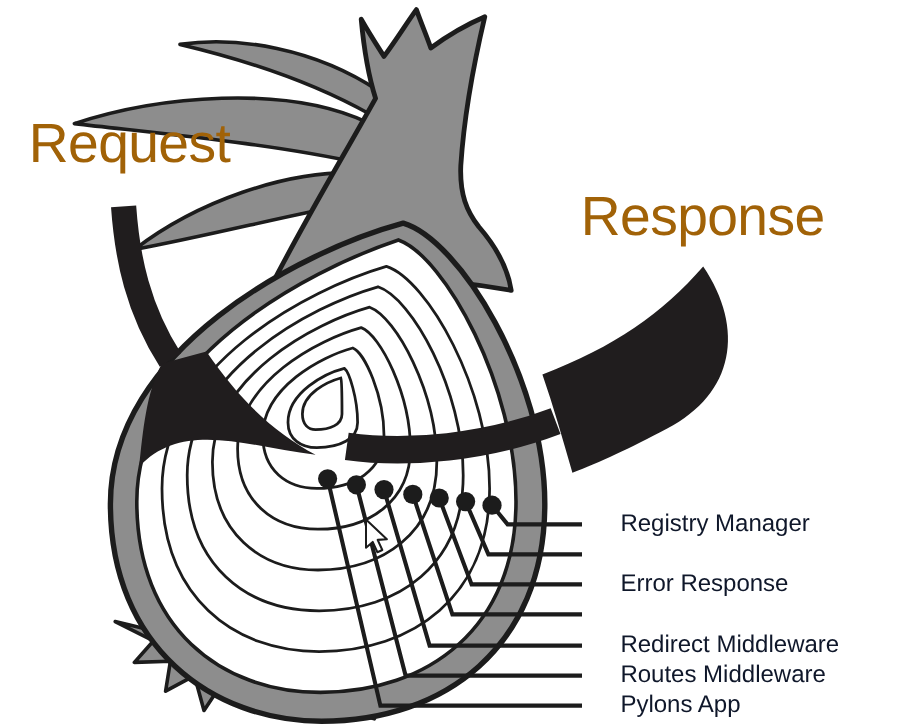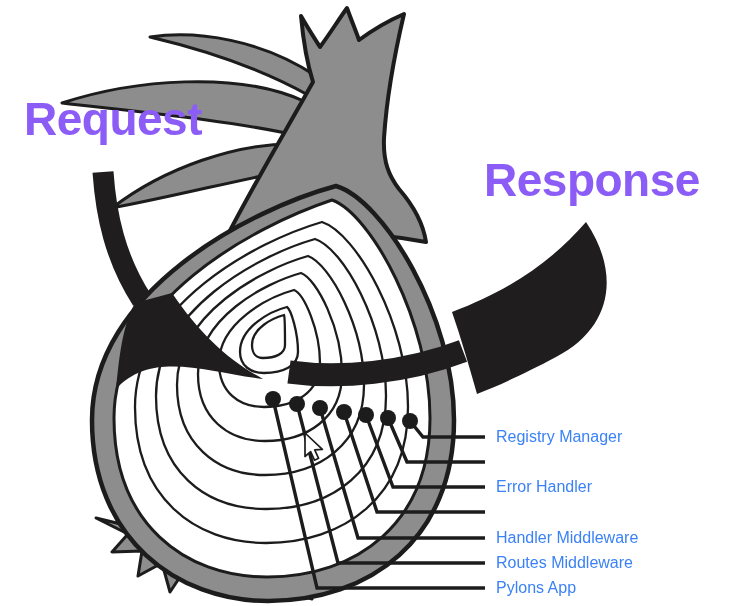--- a/index.html
+++ b/index.html
@@ -7,35 +7,35 @@
     position:relative;
     width:750px;height:606px;
     background:#ffffff;
     overflow:hidden;
     font-family:"Liberation Sans","DejaVu Sans",sans-serif;
   }
   #art{position:absolute;left:0;top:0;}
   .big-label{
     position:absolute;
     font-size:46px;
-    font-weight:700;
-    color:#8b5cf6;
+    font-weight:400;
+    color:#a16207;
     letter-spacing:-0.5px;
     white-space:nowrap;
     line-height:1;
   }
   #request-label{left:24px;top:96px;}
   #response-label{left:484px;top:157px;}
   .layer-label{
     position:absolute;
-    left:496px;
+    left:517px;
     transform:translateY(-50%);
-    font-size:16px;
+    font-size:20px;
     font-weight:500;
-    color:#3b82f6;
+    color:#0f172a;
     white-space:nowrap;
   }
 </style>
 </head>
 <body>
 
 <div id="stage">
 
   <svg id="art" width="750" height="606" viewBox="0 0 750 606">
 
@@ -124,17 +124,17 @@
     </g>
 
     <path fill="#ffffff" stroke="#1c1c1c" stroke-width="1.7" stroke-linejoin="round" d="M 305,433 l 0,23.5 l 5.6,-4.9 l 3.9,8.6 l 4.1,-1.9 l -3.9,-8.4 l 7.7,-0.5 Z"></path>
   </svg>
 
   <div class="big-label" id="request-label">Request</div>
 
   <div class="big-label" id="response-label">Response</div>
 
   <div class="layer-label" style="top:437px">Registry Manager</div>
-  <div class="layer-label" style="top:487px">Error Handler</div>
-  <div class="layer-label" style="top:538px">Handler Middleware</div>
+  <div class="layer-label" style="top:487px">Error Response</div>
+  <div class="layer-label" style="top:538px">Redirect Middleware</div>
   <div class="layer-label" style="top:563px">Routes Middleware</div>
   <div class="layer-label" style="top:588px">Pylons App</div>
 </div>
 
 </body></html>

